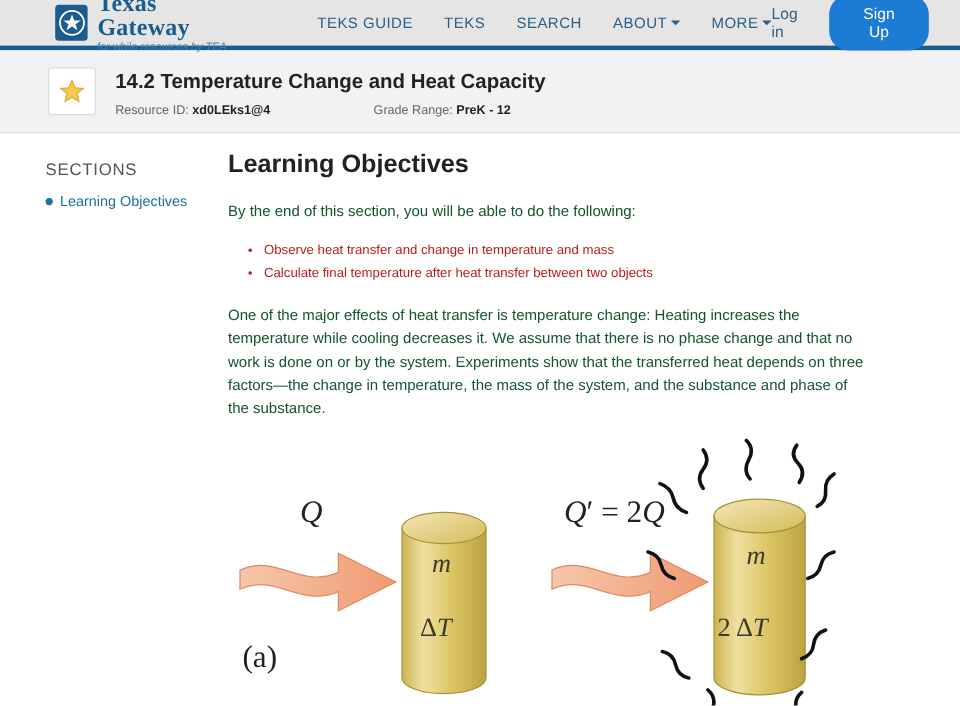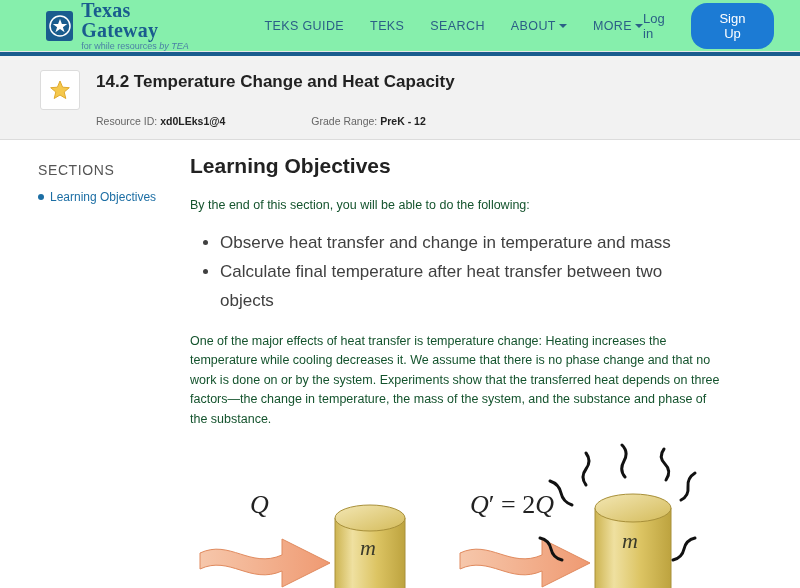--- a/index.html
+++ b/index.html
@@ -7,22 +7,22 @@
     margin: 0; padding: 0;
     width: 800px; height: 588px;
     overflow: hidden;
     background: #ffffff;
     font-family: "Liberation Sans", sans-serif;
     color: #333;
   }
 
   
   .navbar {
-    height: 52px;
-    background: #86efac;
+    height: 38px;
+    background: #e5e5e5;
     display: flex;
     align-items: center;
     padding: 0 16px;
     border-bottom: 1px solid #e8e8e8;
   }
   .brand {
     display: flex;
     align-items: center;
     gap: 8px;
     margin-left: 30px;
@@ -114,21 +114,21 @@
     flex: none;
   }
   .res-info { margin-left: 16px; }
   .res-title {
     font-size: 17px;
     font-weight: bold;
     color: #222;
     margin-top: 6px;
   }
   .res-meta {
-    margin-top: 23px;
+    margin-top: 8px;
     font-size: 10.5px;
     color: #666;
     display: flex;
     gap: 86px;
   }
   .res-meta b { color: #222; }
 
   
   .content {
     display: flex;
@@ -176,23 +176,23 @@
     font-size: 12.5px;
     line-height: 1.55;
     color: #14532d;
     margin: 0 0 14px 0;
   }
   ul.objectives {
     margin: 0 0 16px 0;
     padding-left: 30px;
   }
   ul.objectives li {
-    font-size: 17px;
+    font-size: 11px;
     line-height: 1.7;
-    color: #404040;
+    color: #b91c1c;
   }
 
   
   .figure {
     position: relative;
     height: 250px;
     margin-top: 10px;
   }
   .figure svg { display: block; }
   .fig-label {

